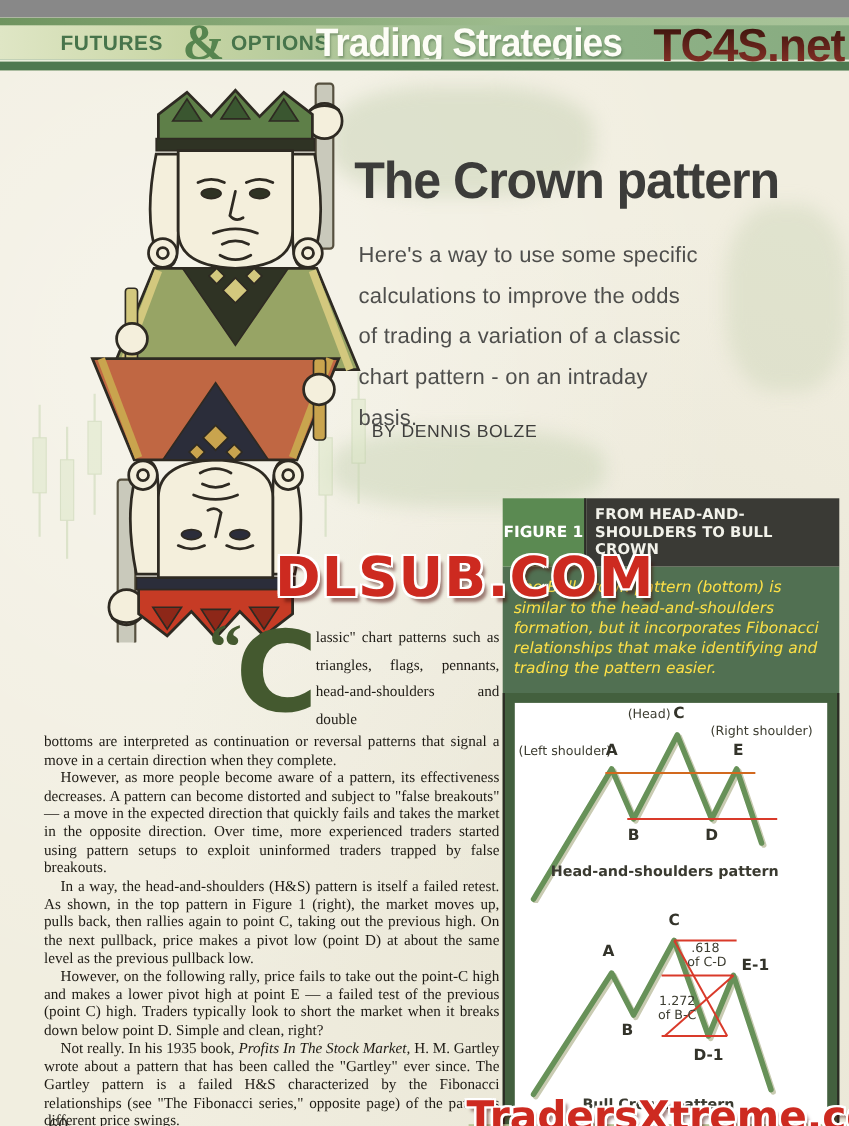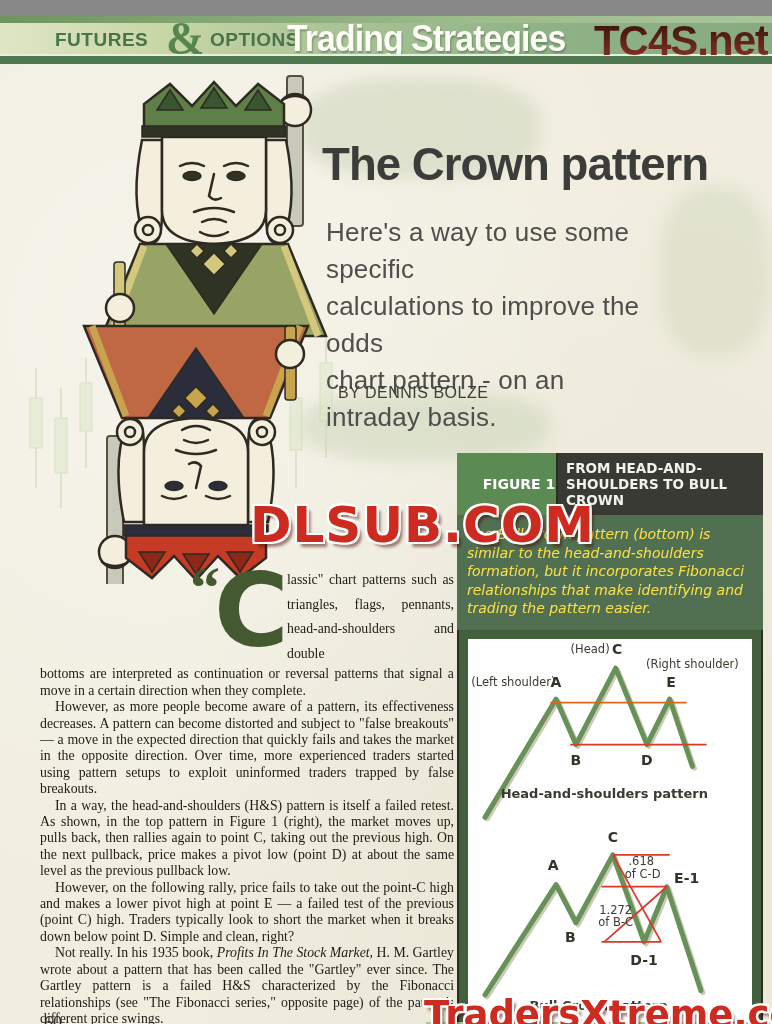--- a/index.html
+++ b/index.html
@@ -43,36 +43,36 @@
   .ln{stroke:#2e2a22;fill:none;stroke-width:2.5;stroke-linecap:round;}
   .trim{stroke:var(--accent);stroke-width:7;fill:none;}
   .blade{fill:#c9c9bb;stroke:#56503f;stroke-width:2;}
   .theme-top{--crown:#5e7f48;--crowndk:#3a5630;--dk:#2f3324;--robe:#97a465;--accent:#d3c87e;}
   .theme-bottom{--crown:#c63b25;--crowndk:#8d2718;--dk:#2b2d3a;--robe:#c06743;--accent:#c9a44e;}
   .candle{opacity:.55;}
   
   .title{position:absolute;left:322px;top:120px;margin:0;font-size:47px;font-weight:bold;color:#3c3c3a;
     letter-spacing:-1px;transform:scaleX(.97);transform-origin:left;}
   .deck{position:absolute;left:326px;top:198px;width:320px;}
-  .deck div{font-size:26px;line-height:37px;color:#4e4e4c;letter-spacing:.2px;}
+  .deck div{font-size:20px;line-height:37px;color:#4e4e4c;letter-spacing:.2px;}
   .byline{position:absolute;left:338px;top:368px;font-size:16px;color:#3d3d3b;letter-spacing:.5px;}
   
   .article{position:absolute;left:40px;top:552px;width:414px;
     font-family:"Liberation Serif",serif;font-size:13.8px;line-height:16.4px;color:#1d1a14;text-align:justify;}
   .article p{margin:0;}
   .article p.ind{text-indent:15px;}
   .p1a{display:block;margin-left:247px;width:167px;line-height:24.6px;text-align:justify;}
   .dropcap{position:absolute;left:190px;top:538px;color:#44592f;pointer-events:none;}
   .dropcap .dq{font-family:"Liberation Serif",serif;font-size:60px;font-weight:bold;vertical-align:38px;letter-spacing:-6px;}
   .dropcap .dc{font-family:"DejaVu Sans",sans-serif;font-size:102px;font-weight:bold;line-height:100px;}
   
   .figbox{position:absolute;left:457px;top:437px;width:306px;}
   .fig-head{display:flex;align-items:stretch;}
   .fig-label{background:#5b8a52;color:#fff;font-weight:bold;font-size:14px;font-family:"DejaVu Sans",sans-serif;
-    width:74px;flex:0 0 74px;display:flex;align-items:center;justify-content:center;border-right:2px solid #2c2c26;padding-left:25px;}
+    width:74px;flex:0 0 74px;display:flex;align-items:center;justify-content:center;border-right:2px solid #2c2c26;}
   .fig-title{background:#3a3a35;color:#f2f2ea;font-weight:bold;font-size:13.5px;font-family:"DejaVu Sans",sans-serif;
     padding:7px 8px;line-height:16px;flex:1;}
   .fig-caption{background:#517052;color:#fde047;font-family:"DejaVu Sans",sans-serif;font-style:italic;
     font-size:14px;line-height:18.5px;padding:10px 10px 12px 10px;}
   .fig-body{background:#43603e;border:2px solid #2c2c24;border-top:none;padding:9px;}
   .fig-panel{background:#ffffff;}
   .chart{position:relative;width:100%;}
   .chart svg{position:absolute;left:0;top:0;width:100%;height:100%;}
   .chart-hs{height:182px;}
   .chart-bc{height:212px;}
@@ -173,20 +173,21 @@
     </defs>
     <use href="#king-half" class="theme-top" transform="translate(28,2)"></use>
     <use href="#king-half" class="theme-bottom" transform="rotate(180 182 262) translate(14,0)"></use>
   </svg>
 
   <h1 class="title">The Crown pattern</h1>
 
   <div class="deck">
     <div>Here's a way to use some specific</div>
     <div>calculations to improve the odds</div>
+    <div>of trading a variation of a classic</div>
     <div>chart pattern - on an intraday basis.</div>
   </div>
 
   <div class="byline">BY DENNIS BOLZE</div>
 
   <div class="dropcap">
     <span class="dq">“</span><span class="dc">C</span>
   </div>
 
   <div class="article">

